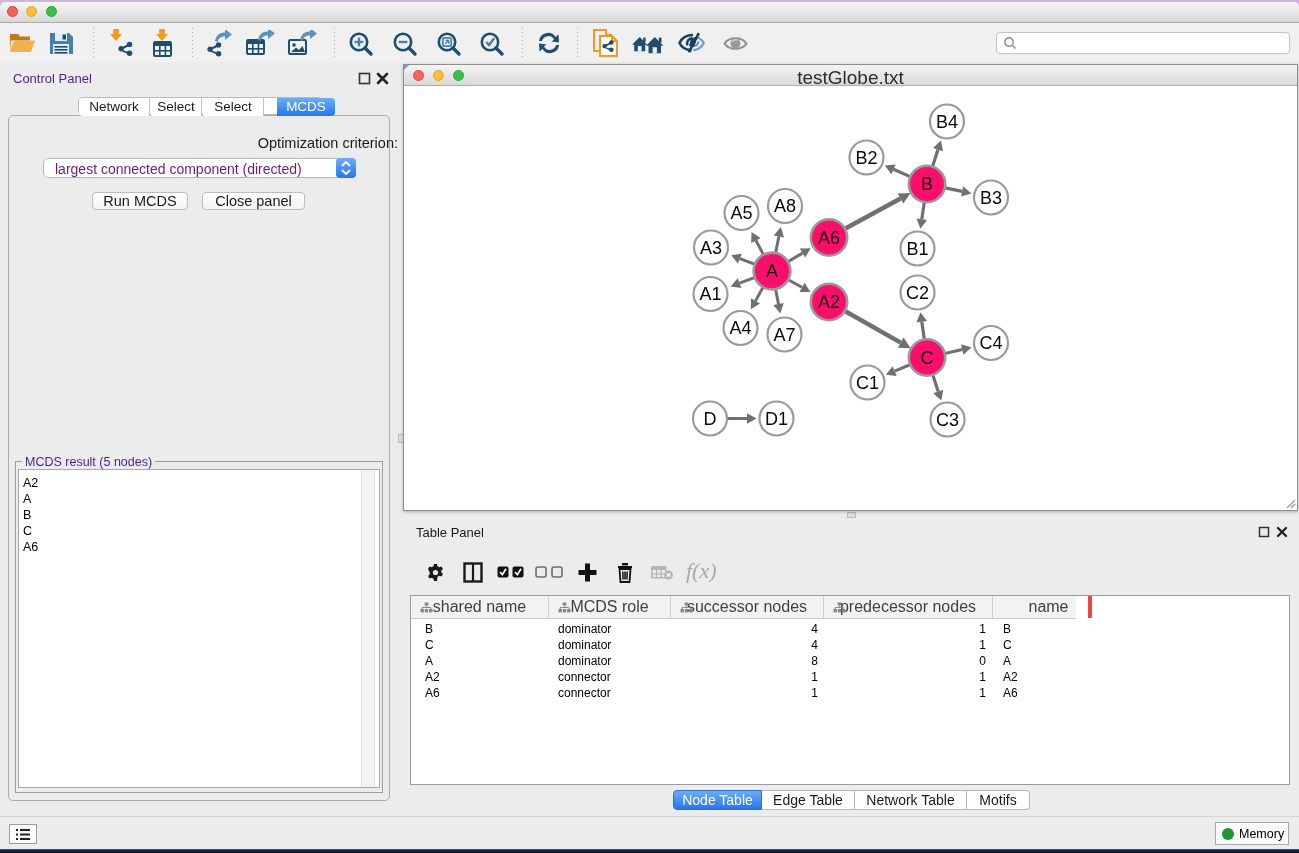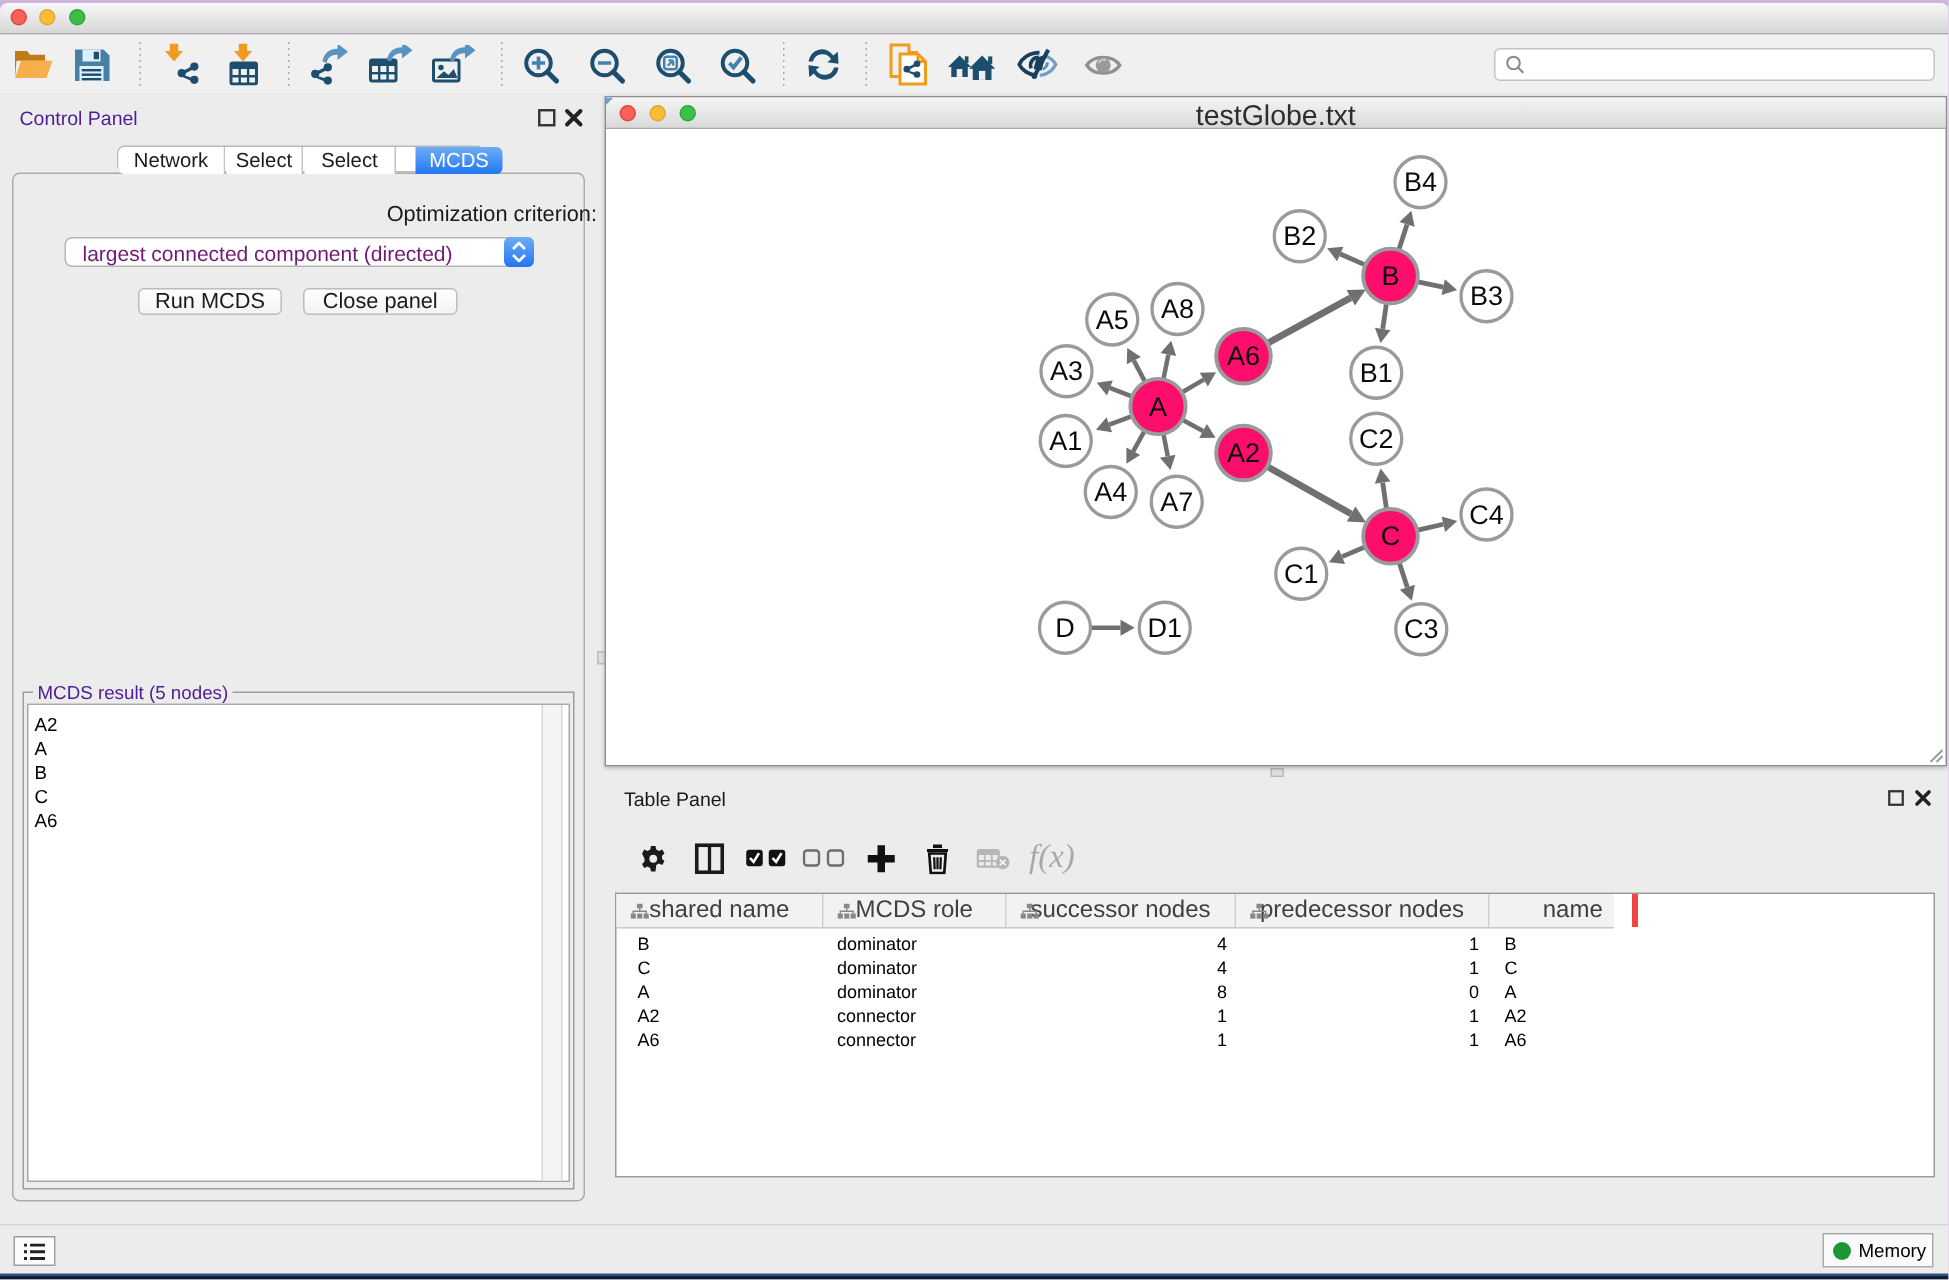--- a/index.html
+++ b/index.html
@@ -397,20 +397,26 @@
     <div class="cell" style="left:558px;top:669px">connector</div>
     <div class="cell" style="left:740px;top:669px;width:78px;text-align:right">1</div>
     <div class="cell" style="left:910px;top:669px;width:76px;text-align:right">1</div>
     <div class="cell" style="left:1003px;top:669px">A2</div>
     <div class="cell" style="left:425px;top:685px">A6</div>
     <div class="cell" style="left:558px;top:685px">connector</div>
     <div class="cell" style="left:740px;top:685px;width:78px;text-align:right">1</div>
     <div class="cell" style="left:910px;top:685px;width:76px;text-align:right">1</div>
     <div class="cell" style="left:1003px;top:685px">A6</div>
 
+<div class="abs" style="left:673px;top:790px;width:357px;height:21px">
+  <div class="tabb blue-grad" style="left:0;width:89px;color:#fff;border:1px solid #2d6fd0;border-radius:4px 0 0 4px">Node Table</div>
+  <div class="tabb" style="left:89px;width:93px">Edge Table</div>
+  <div class="tabb" style="left:182px;width:112px">Network Table</div>
+  <div class="tabb" style="left:294px;width:63px;border-radius:0 4px 4px 0">Motifs</div>
+</div>
 
 <div class="abs" style="left:0;top:816px;width:1299px;height:33px;background:#ececec;border-top:1px solid #d4d4d4"></div>
 <div class="abs" style="left:9px;top:824px;width:28px;height:20px;background:#fbfbfb;border:1px solid #9e9e9e"></div>
 <svg class="abs" style="left:16px;top:829px" width="14" height="11" viewBox="0 0 14 11">
       <g fill="#222">
         <rect x="0" y="0" width="2" height="2"></rect>
         <rect x="4" y="0" width="10" height="2"></rect>
         <rect x="0" y="4.5" width="2" height="2"></rect>
         <rect x="4" y="4.5" width="10" height="2"></rect>
         <rect x="0" y="9" width="2" height="2"></rect>

